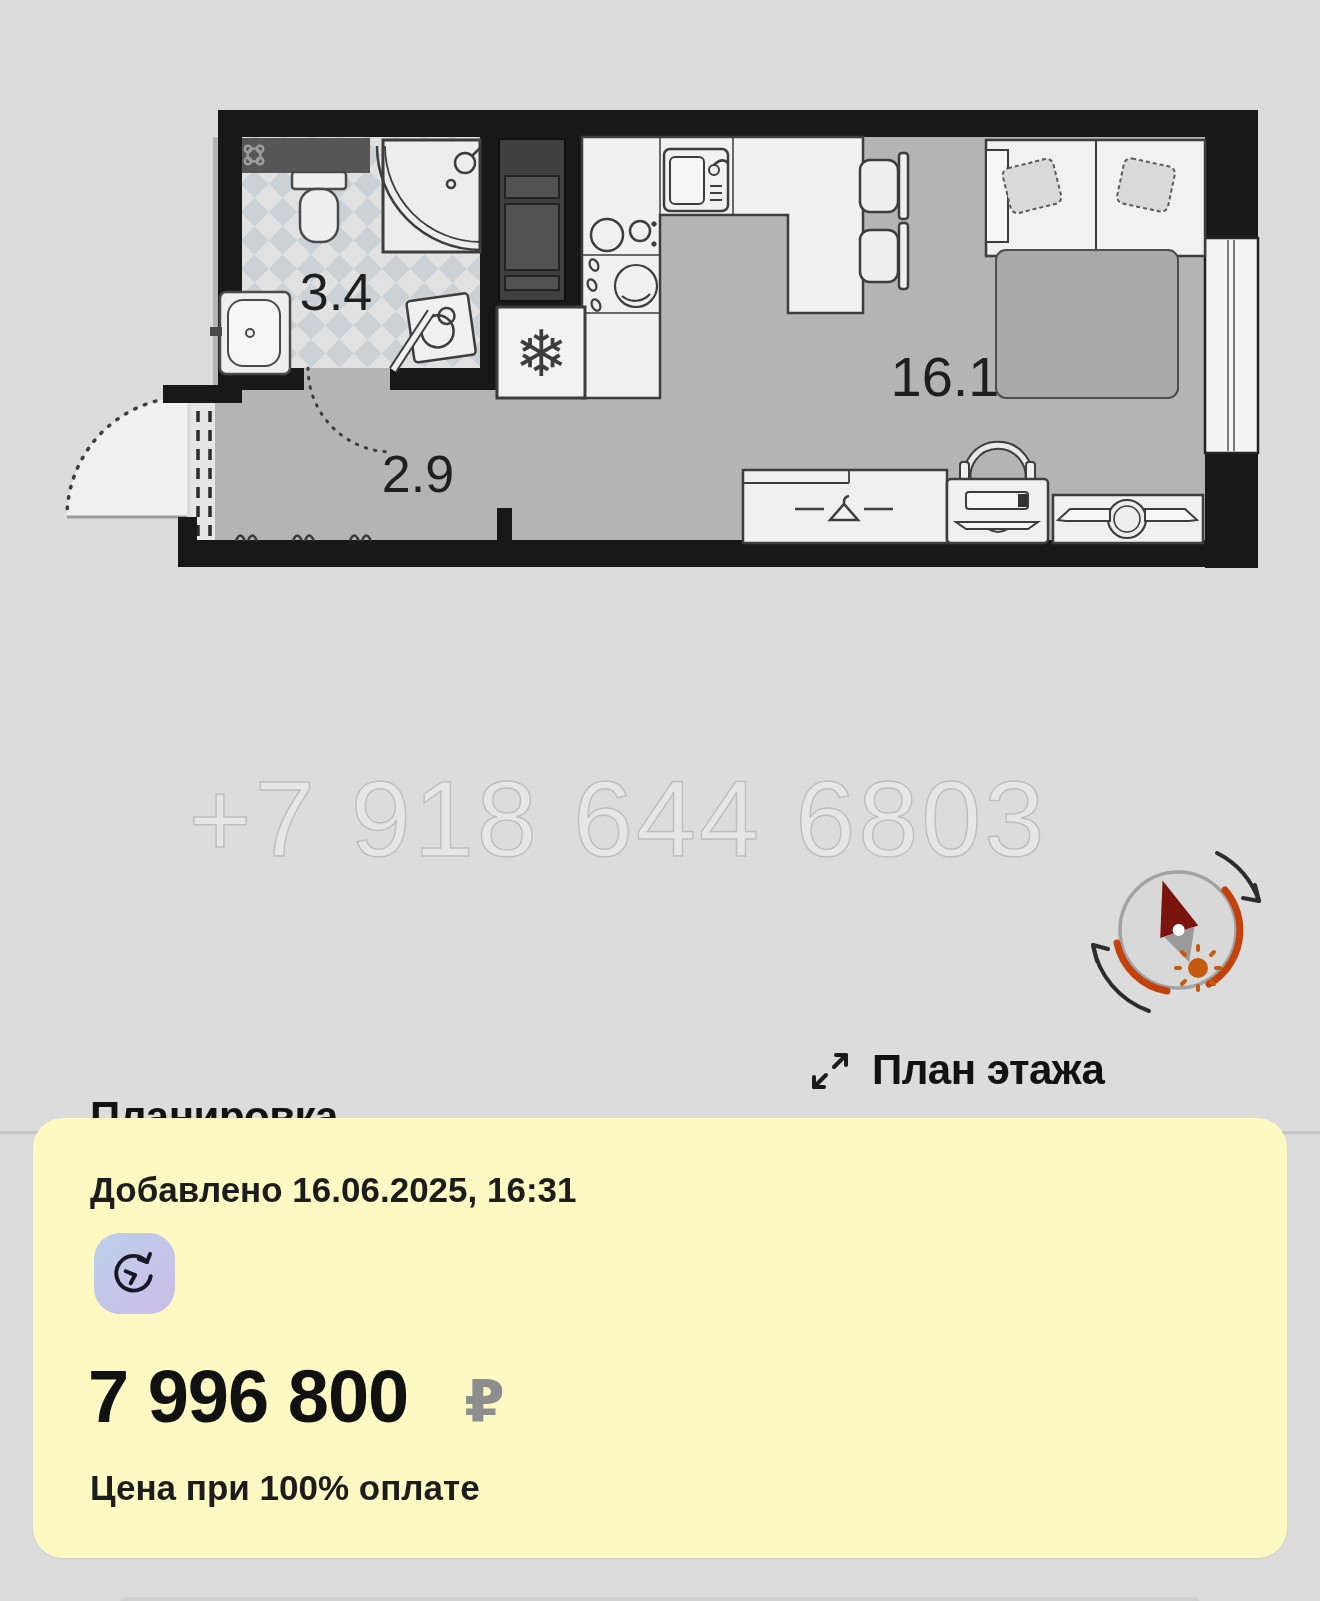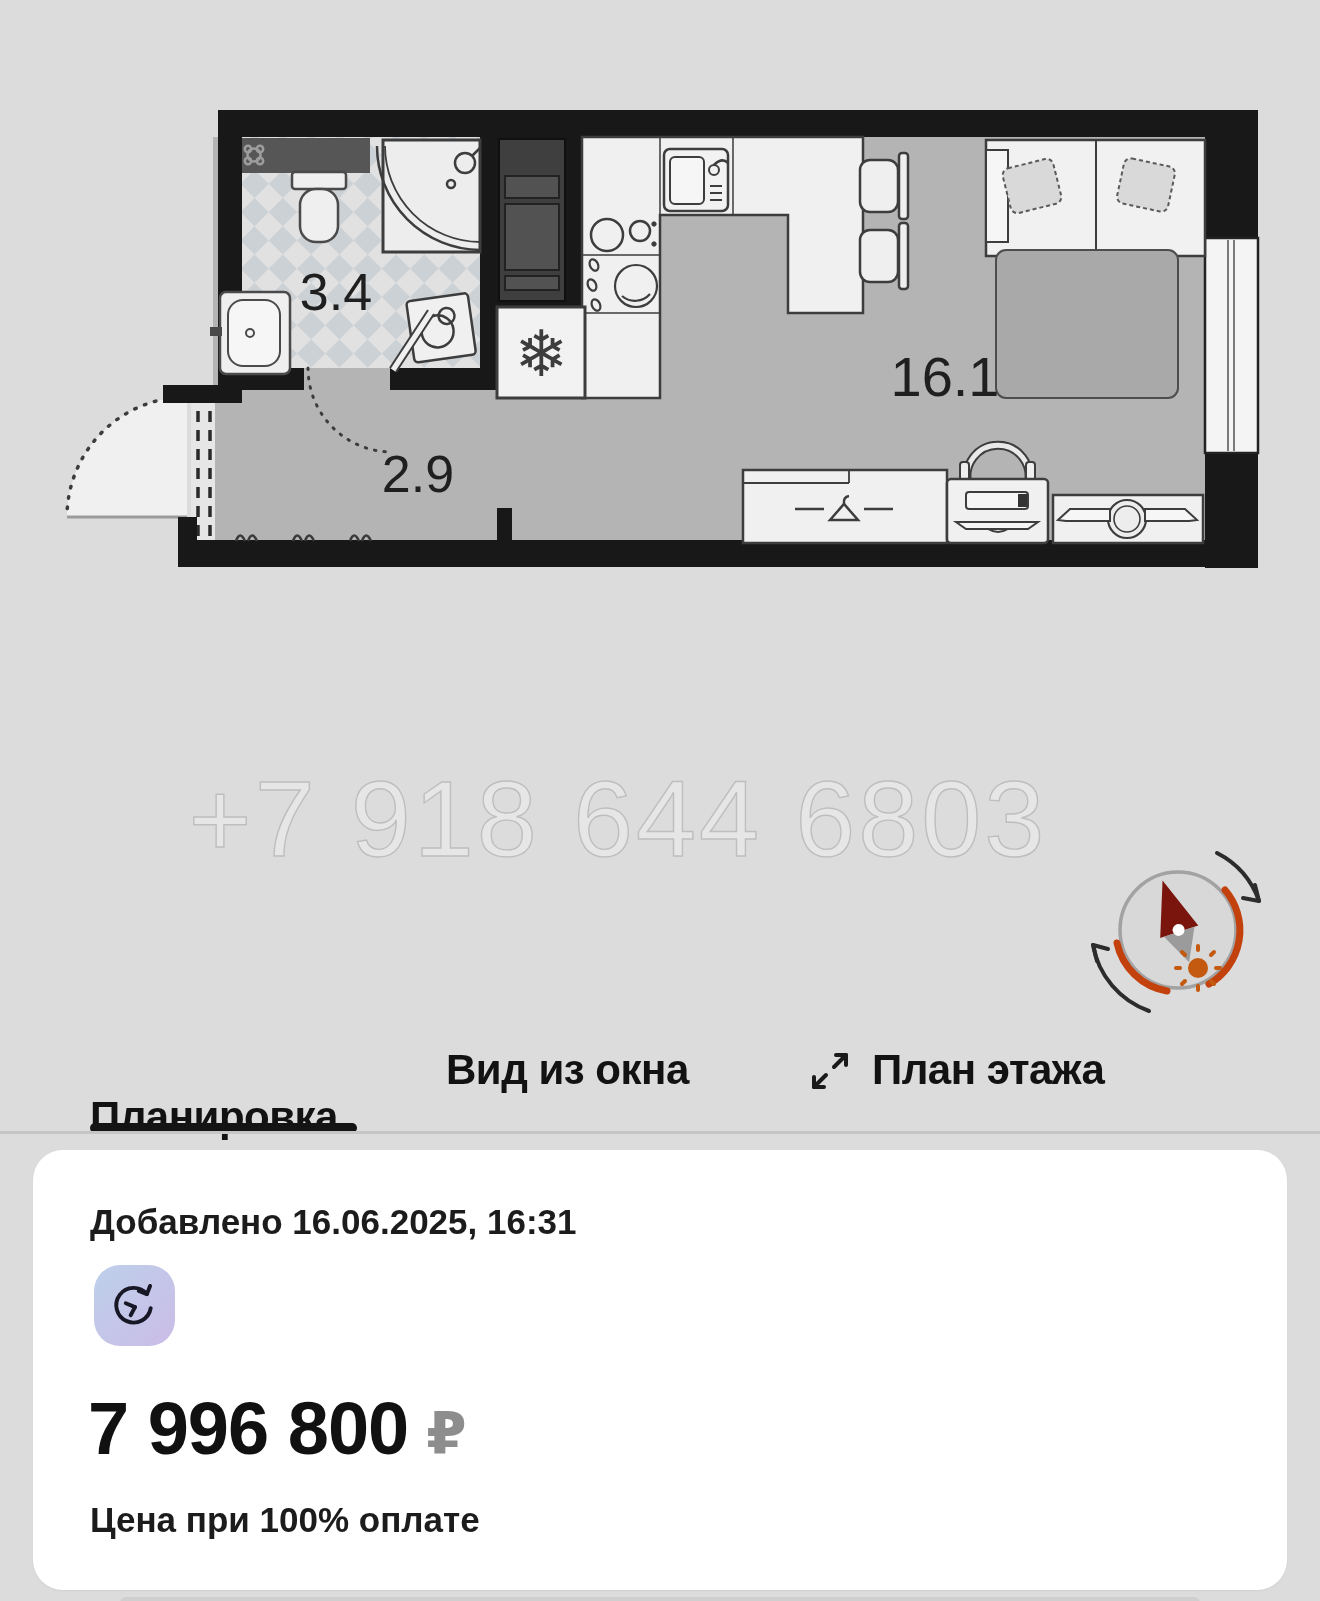--- a/index.html
+++ b/index.html
@@ -8,28 +8,28 @@
   
   .plan-svg{position:absolute;left:0;top:0;width:1320px;height:1030px;}
   
   .tab{position:absolute;top:1046px;font-size:42px;font-weight:700;color:#121212;
        letter-spacing:-0.5px;white-space:nowrap;cursor:pointer;}
   .tab-underline{position:absolute;left:90px;top:1123px;width:267px;height:10px;
                  border-radius:5px;background:#141414;}
   .tabs-divider{position:absolute;left:0;top:1131px;width:1320px;height:3px;background:#c5c5c5;}
   .expand-ico{position:absolute;left:806px;top:1047px;width:48px;height:48px;cursor:pointer;}
   
-  .card{position:absolute;left:33px;top:1150px;width:1254px;height:440px;
-        background:#ffffff;border-radius:30px;box-shadow:0 1px 2px rgba(0,0,0,0.06);}
+  .card{position:absolute;left:33px;top:1118px;width:1254px;height:440px;
+        background:#fef9c3;border-radius:30px;box-shadow:0 1px 2px rgba(0,0,0,0.06);}
   .added{position:absolute;left:57px;top:52px;font-size:35px;font-weight:700;color:#1c1c1c;}
   .avail-ico{position:absolute;left:61px;top:115px;width:81px;height:81px;border-radius:26px;
              background:linear-gradient(135deg,#bdd0ea 0%,#cbbce7 100%);
              display:flex;align-items:center;justify-content:center;}
   .avail-txt{position:absolute;left:157px;top:137px;font-size:35px;font-weight:700;color:#1c1c1c;}
-  .price-row{position:absolute;left:55px;top:236px;display:flex;align-items:baseline;}
+  .price-row{position:absolute;left:55px;top:236px;display:flex;align-items:baseline;gap:38px;}
   .price{font-size:74px;font-weight:800;letter-spacing:-1px;color:#111;}
   .rub{font-size:58px;font-weight:700;color:#8d8d8d;margin-left:18px;
        font-family:"DejaVu Sans",sans-serif;}
   .price-note{position:absolute;left:57px;top:350px;font-size:35px;font-weight:700;color:#1c1c1c;}
   .next-peek{position:absolute;left:120px;top:1597px;width:1080px;height:6px;
              background:#cfcfcf;border-radius:8px 8px 0 0;}
 </style>
 </head>
 <body>
 
@@ -259,21 +259,20 @@
           <line x1="1185" y1="955" x2="1182" y2="952"></line>
           <line x1="1211" y1="981" x2="1214" y2="984"></line>
           <line x1="1185" y1="981" x2="1182" y2="984"></line>
           <line x1="1211" y1="955" x2="1214" y2="952"></line>
         </g>
       </g>
     </g>
   </svg>
 
   <div class="tab" style="left:90px;margin-top:47px;">Планировка</div>
-  <div class="tab" style="left:446px;">Вид из окна</div>
   <svg class="expand-ico" viewBox="0 0 48 48">
     <g stroke="#1a1a1a" stroke-width="4" fill="none" stroke-linecap="round" stroke-linejoin="round">
       <line x1="28" y1="20" x2="40" y2="8"></line>
       <path d="M30,8 H40 V18"></path>
       <line x1="20" y1="28" x2="8" y2="40"></line>
       <path d="M8,30 V40 H18"></path>
     </g>
   </svg>
   <div class="tab" style="left:872px;">План этажа</div>
   <div class="tab-underline"></div>

